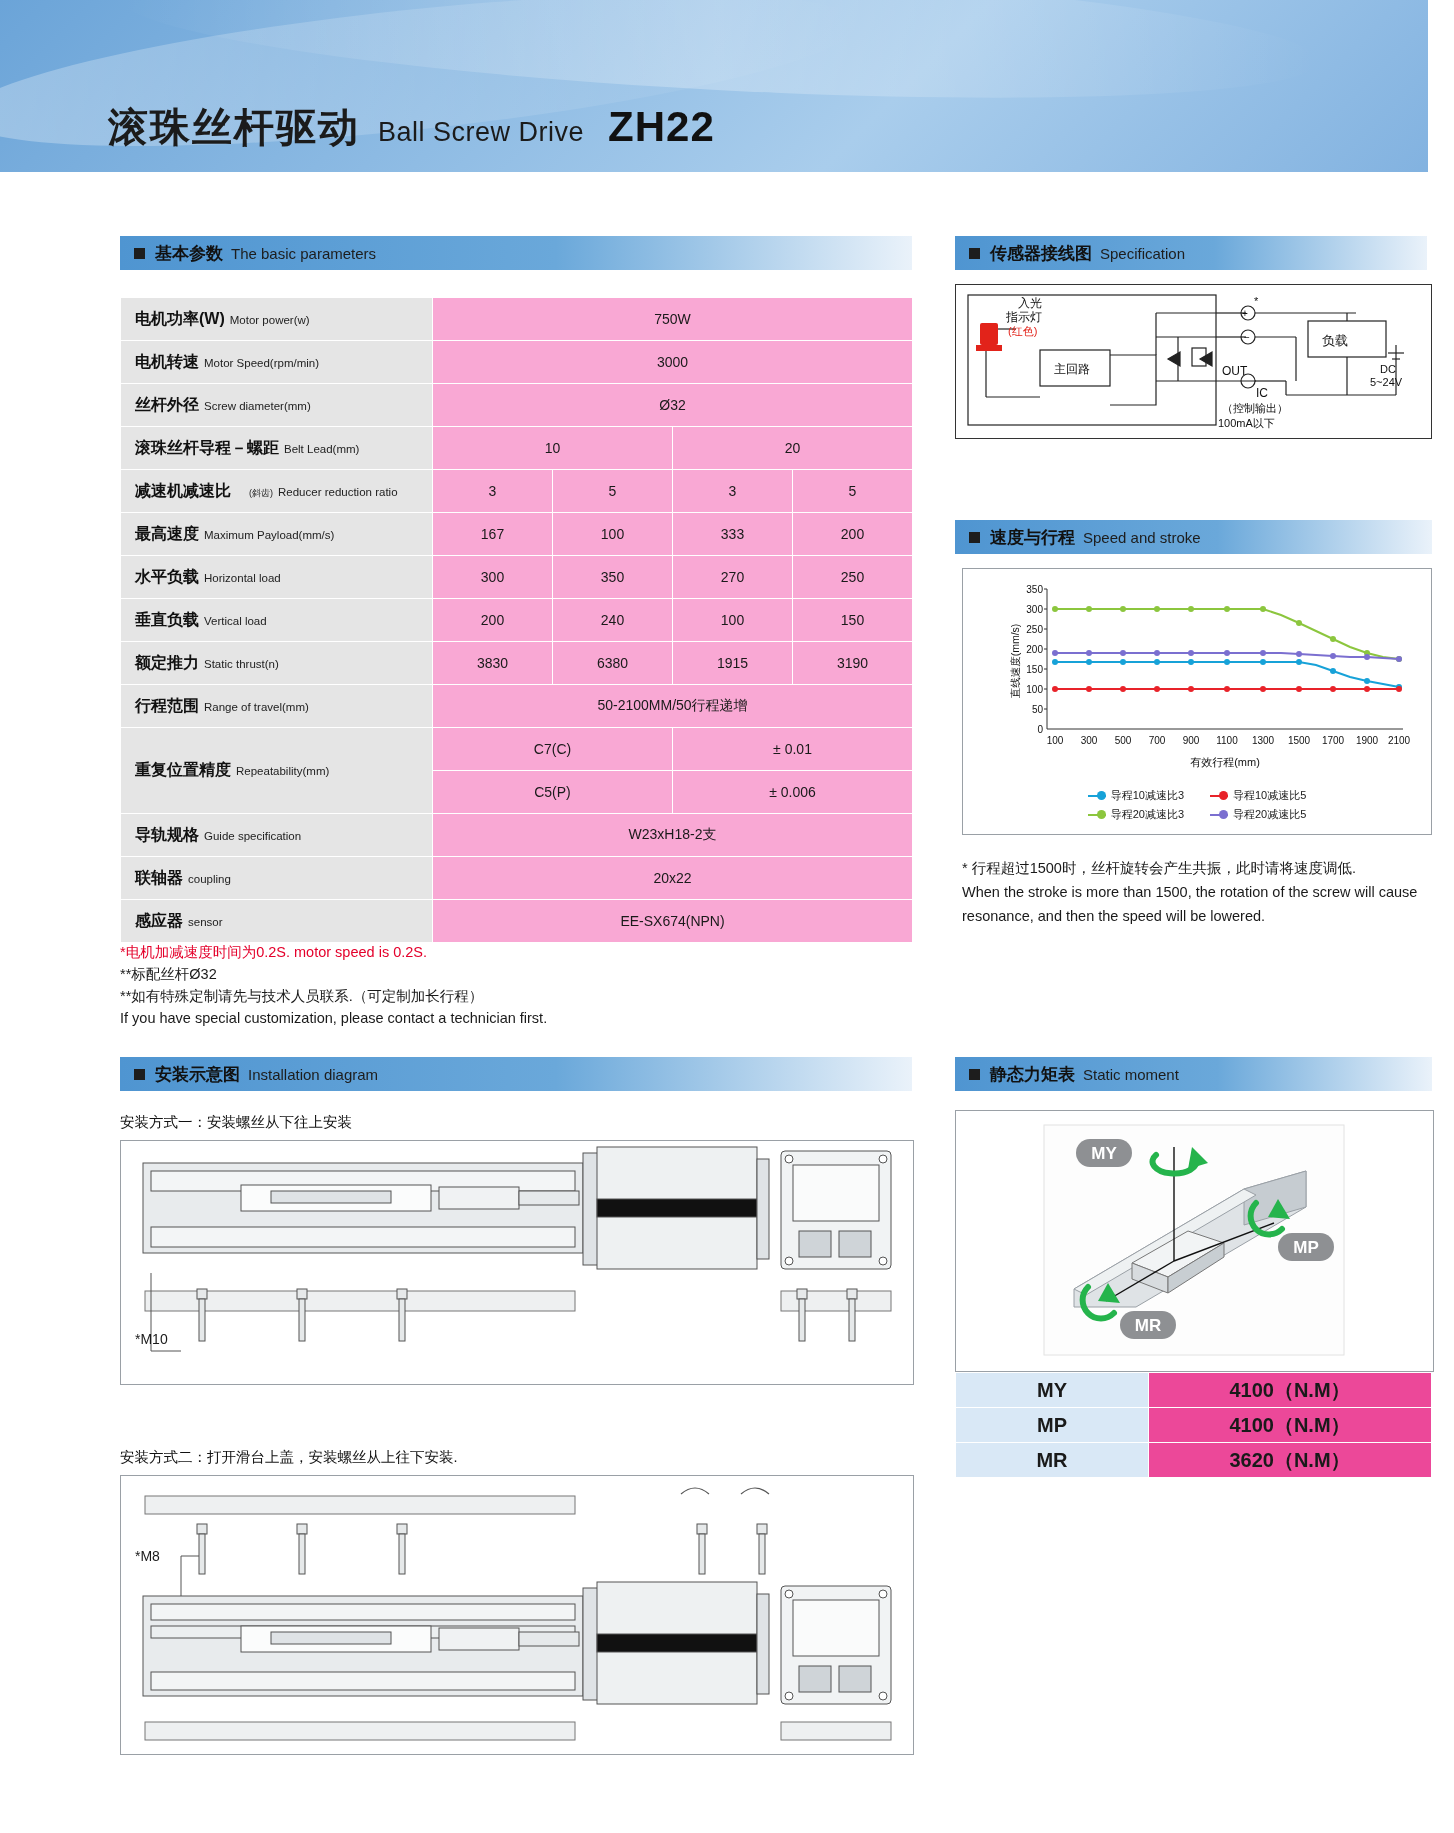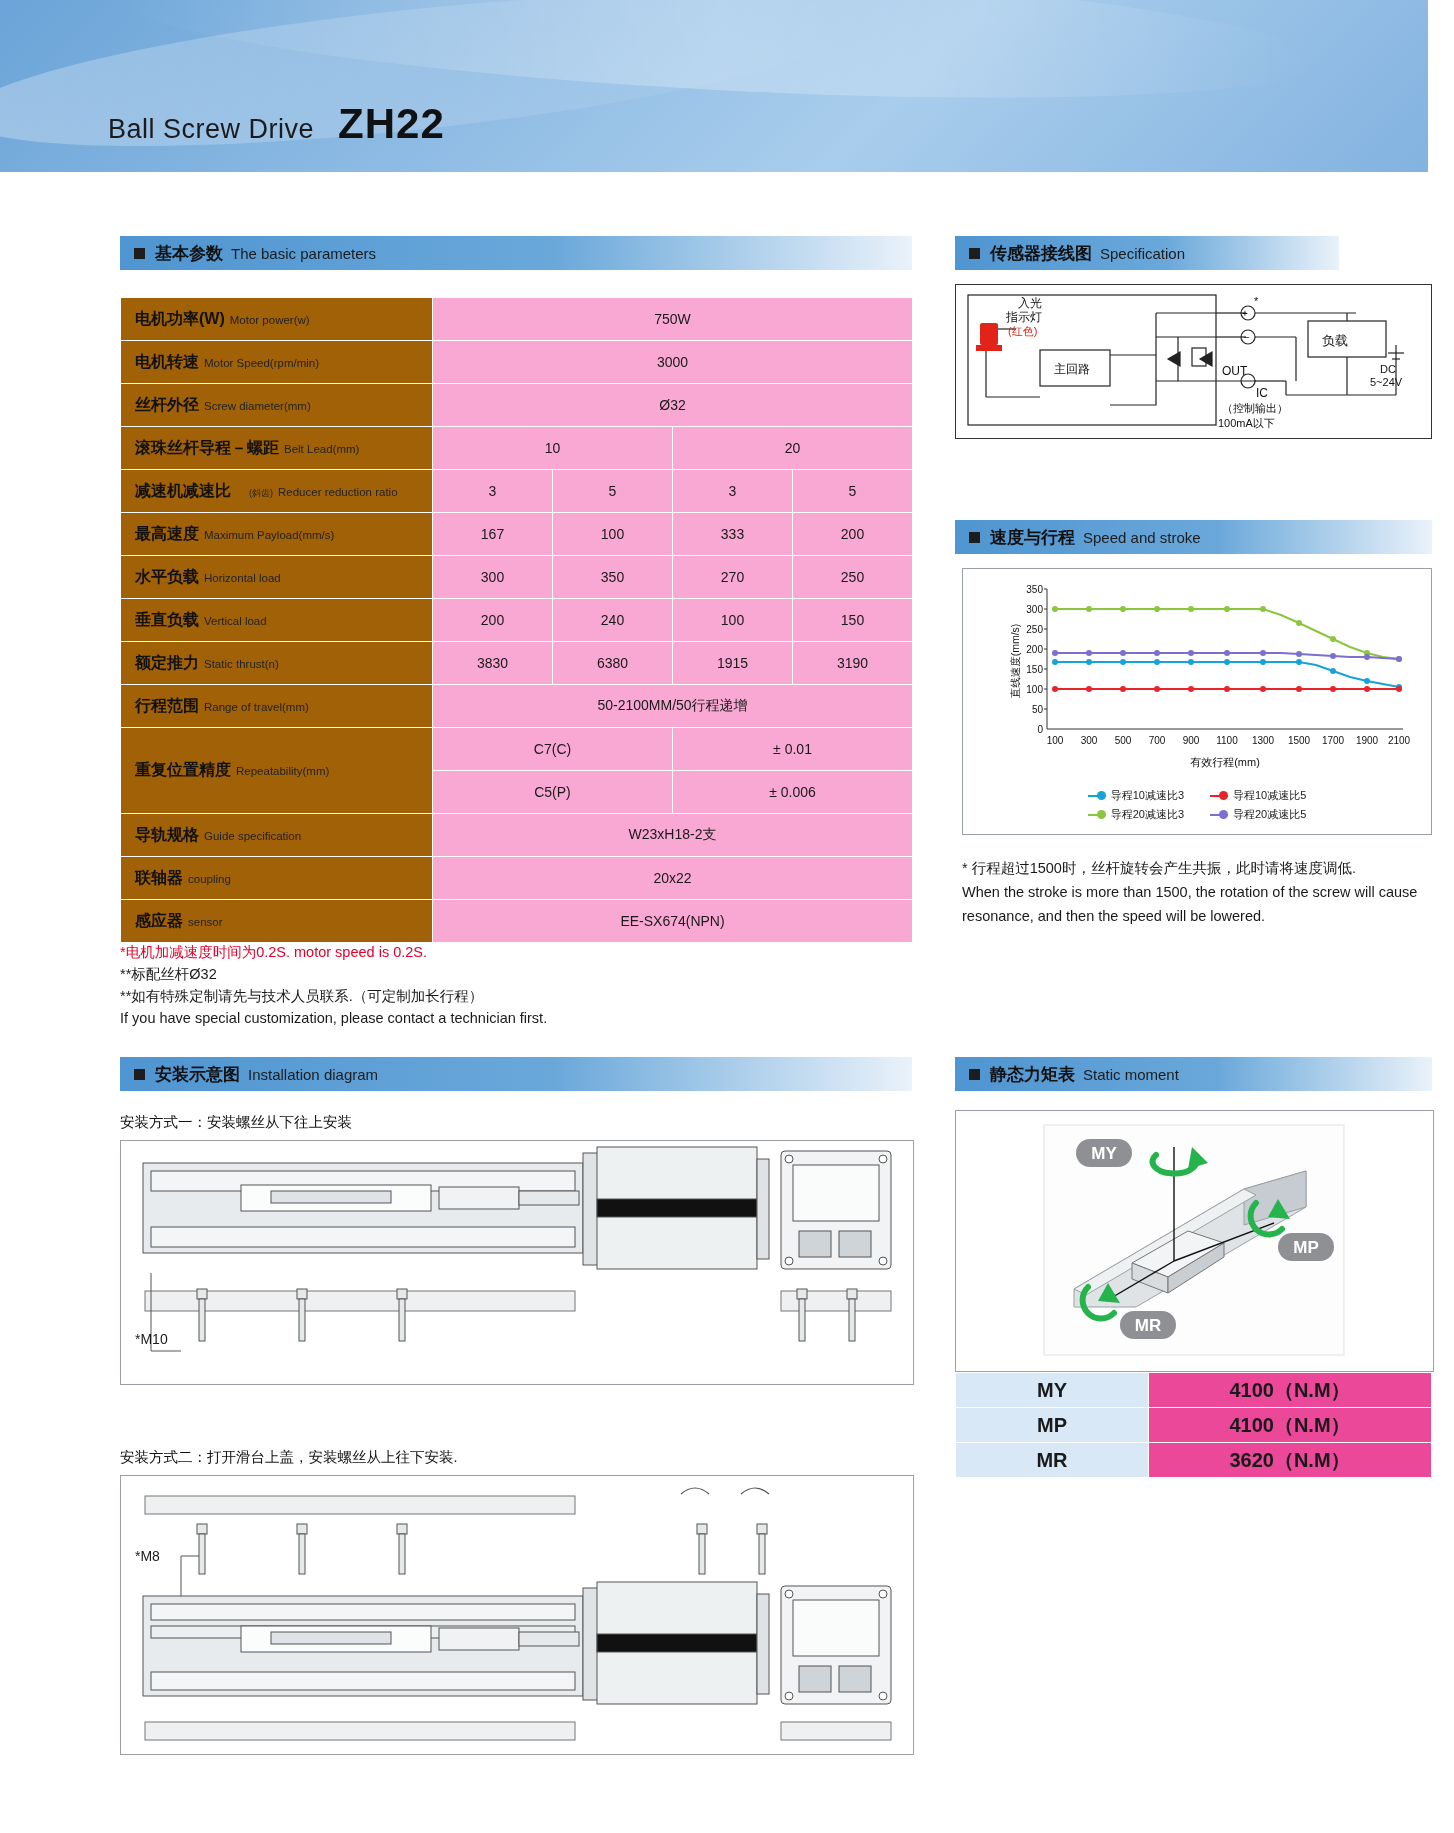--- a/index.html
+++ b/index.html
@@ -61,21 +61,21 @@
   }
   .ptable td{
     border:1px solid #fff;
     height:42px;
     font-size:14px;
     text-align:center;
     background:#f9a8d4;
     padding:0 4px;
   }
   .ptable td.lbl{
-    background:#a16207;
+    background:#e5e5e5;
     text-align:left;
     padding-left:14px;
     width:312px;
   }
   .ptable td.lbl .cn{font-size:16px;font-weight:bold;color:#111;}
   .ptable td.lbl .en{font-size:11.5px;color:#222;margin-left:5px;}
   .ptable td.lbl .tiny{font-size:9px;padding-left:13px;}
 
   .notes{
     position:absolute;left:120px;top:941px;width:760px;font-size:14.5px;line-height:22px;
@@ -114,20 +114,21 @@
 </style>
 </head>
 <body>
 
 <div class="header">
   <div class="swoosh1"></div>
   <div class="swoosh2"></div>
   <div class="rightnotch"></div>
   <div class="whitebar"></div>
   <div class="title-wrap">
+    <span class="title-cn">滚珠丝杆驱动</span>
     <span class="title-en">Ball Screw Drive</span>
     <span class="title-model">ZH22</span>
   </div>
 </div>
 
 <div class="secbar" style="left:120px;top:236px;width:792px;">
   <span class="sq"></span>
   <span class="cn">基本参数</span>
   <span class="en">The basic parameters</span>
 </div>
@@ -221,21 +222,21 @@
   </tbody>
 </table>
 
 <div class="notes">
   <div class="red">*电机加减速度时间为0.2S. motor speed is 0.2S.</div>
   <div>**标配丝杆Ø32</div>
   <div>**如有特殊定制请先与技术人员联系.（可定制加长行程）</div>
   <div>If you have special customization, please contact a technician first.</div>
 </div>
 
-<div class="secbar" style="left:955px;top:236px;width:384px;">
+<div class="secbar" style="left:955px;top:236px;width:472px;">
   <span class="sq"></span>
   <span class="cn">传感器接线图</span>
   <span class="en">Specification</span>
 </div>
 
 <div style="position:absolute;left:955px;top:284px;width:477px;height:155px;border:1px solid #333;box-sizing:border-box;background:#fff;">
   <svg width="475" height="153" viewBox="0 0 475 153">
     <g stroke="#222" stroke-width="1.2" fill="none">
       <rect x="12" y="10" width="248" height="130"></rect>
       <rect x="84" y="65" width="70" height="36" fill="#fff"></rect>

